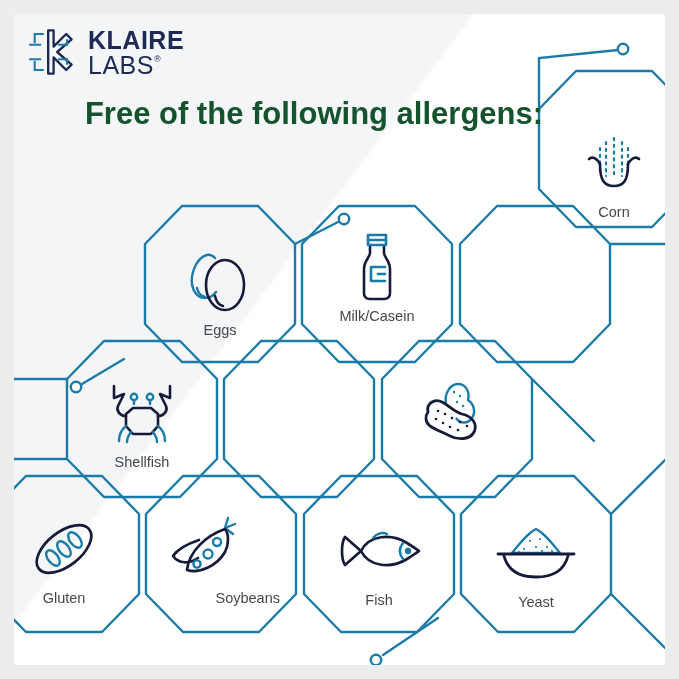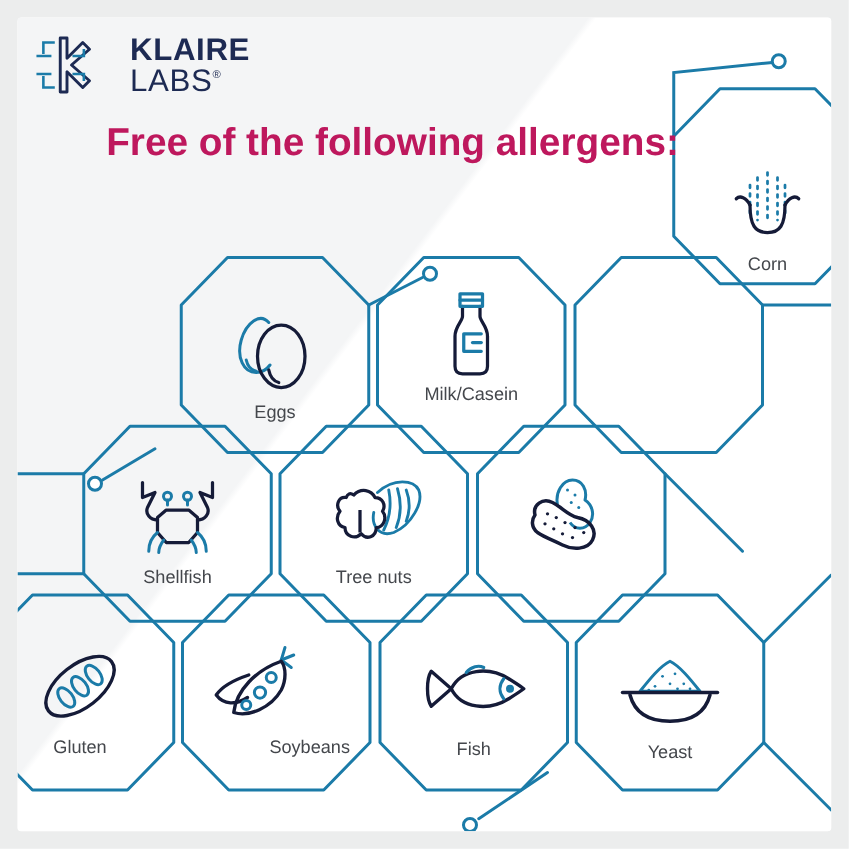--- a/index.html
+++ b/index.html
@@ -21,40 +21,40 @@
   #diagonal-wash{
     position:absolute;left:0;top:0;width:651px;height:651px;
     background:linear-gradient(127deg,#f4f5f6 0%,#f4f5f6 40%,#ffffff 40.6%,#ffffff 100%);
     pointer-events:none;
   }
   #hexlayer{position:absolute;left:0;top:0;width:651px;height:651px;}
 
   
   #logo{
     position:absolute;left:9px;top:11px;
-    display:flex;align-items:center;gap:27px;
+    display:flex;align-items:center;gap:11px;
   }
   #logo-mark{width:54px;height:54px;display:block;}
   #logo-words{line-height:1;padding-top:1px;}
   #logo-klaire{
     font-size:25px;font-weight:bold;letter-spacing:.5px;
     color:#1d2a53;font-family:"Liberation Sans",sans-serif;
   }
   #logo-labs-row{display:flex;align-items:flex-start;}
   #logo-labs{
     font-size:25px;font-weight:400;letter-spacing:.5px;
     color:#1d2a53;font-family:"Liberation Sans",sans-serif;
   }
   #logo-reg{font-size:9px;color:#1d2a53;padding-top:2px;}
 
   
   #title{
     position:absolute;left:60px;top:80px;width:480px;
     text-align:center;
-    color:#be185d;
+    color:#14532d;
     font-size:31px;font-weight:bold;line-height:1.28;
     font-family:"Liberation Sans",sans-serif;
   }
 
   
   .cell{position:absolute;width:150px;text-align:center;}
   .cell .icon{height:78px;display:flex;align-items:center;justify-content:center;}
   .cell .icon svg{display:block;}
   .cell .label{
     margin-top:2px;
@@ -206,39 +206,20 @@
           <path d="M26,48 C21,52 19,56 19,63"></path>
           <path d="M31,54 C28,58 27,60 27,64"></path>
           <path d="M58,48 C63,52 65,56 65,63"></path>
           <path d="M53,54 C56,58 57,60 57,64"></path>
         </g>
       </svg>
     </div>
     <div class="label">Shellfish</div>
   </div>
 
-  <div class="cell" style="left:210px;top:360px;">
-    <div class="icon">
-      <svg width="80" height="70" viewBox="0 0 80 70">
-        <g fill="none" stroke="#1b7ba8" stroke-width="2.3" stroke-linecap="round" stroke-linejoin="round">
-          <path d="M43,16 C56,4 72,6 76,14 C80,24 70,42 56,48 C44,52 38,42 40,32"></path>
-          <path d="M52,14 C54,24 53,36 48,46"></path>
-          <path d="M59,13 C62,23 62,34 58,44"></path>
-          <path d="M66,14 C69,22 69,31 66,39"></path>
-        </g>
-        <g fill="none" stroke="#151b38" stroke-width="2.6" stroke-linejoin="round">
-          <path d="M24,18 C30,12 38,14 41,20 C47,20 50,26 47,31 C51,36 48,44 42,44
-                   C42,52 34,54 30,49 C25,54 17,51 17,44
-                   C11,43 9,36 13,31 C9,26 12,19 18,20 C19,17 21,16 24,18 Z"></path>
-          <path d="M29,30 L29,48"></path>
-        </g>
-      </svg>
-    </div>
-    <div class="label">Tree nuts</div>
-  </div>
 
   <div class="cell" style="left:368px;top:360px;">
     <div class="icon">
       <svg width="82" height="70" viewBox="0 0 82 70">
         <g fill="none" stroke="#1b7ba8" stroke-width="2.4" stroke-linejoin="round">
           <path d="M30,26 C28,16 34,6 42,6 C50,6 54,14 52,22 C58,26 60,34 56,40 C52,46 44,46 40,40"></path>
         </g>
         <g fill="none" stroke="#151b38" stroke-width="2.8" stroke-linejoin="round">
           <path d="M12,34 C10,26 18,20 26,24 C34,28 38,34 46,36 C56,38 62,46 58,54
                    C54,62 42,62 34,58 C26,54 20,52 14,48 C9,44 9,38 12,34 Z"></path>

